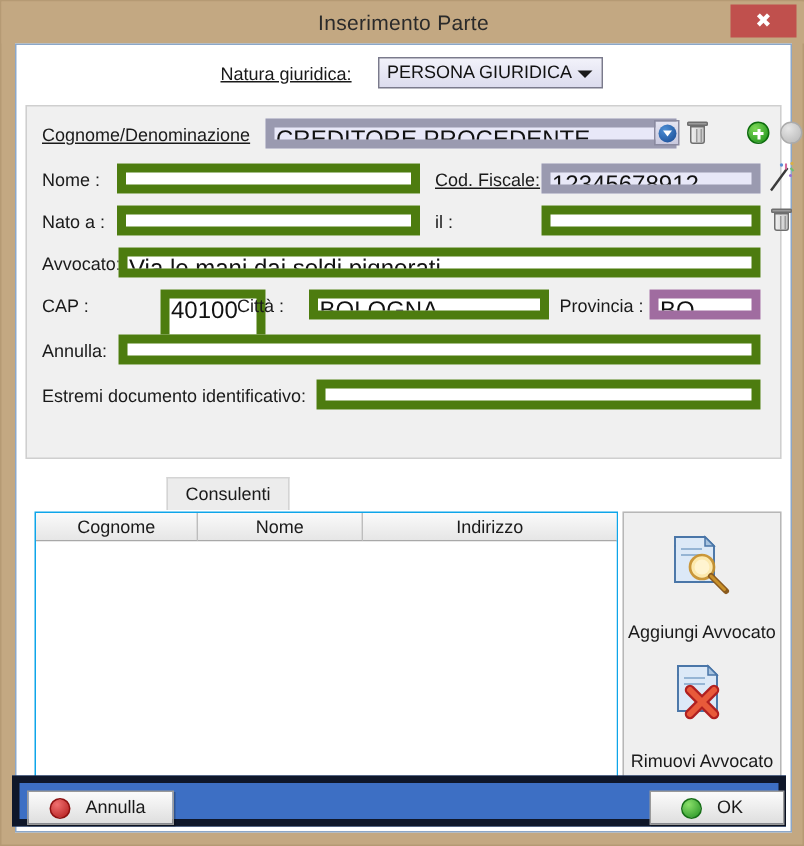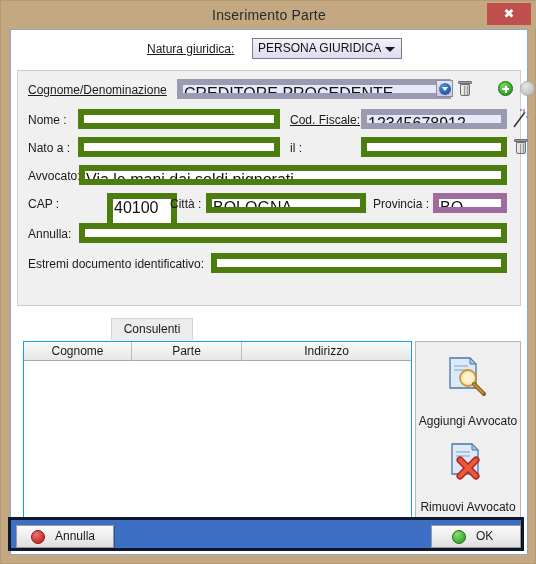--- a/index.html
+++ b/index.html
@@ -305,21 +305,21 @@
     position: relative;
     width: 104px; height: 42px;
   }
 
   
   .bottombar {
     position: absolute;
     left: 7px; top: 516px;
     width: 516px; height: 34px;
     background: #3d6fc4;
-    border: 3px solid #0f172a;
+    border: 5px solid #0f172a;
     box-sizing: border-box;
   }
   .btn {
     position: absolute;
     top: 5px;
     height: 23px;
     background: linear-gradient(to bottom,#fbfbfb 0%,#ededed 50%,#dedede 100%);
     border: 1px solid #9a9a9a;
     box-sizing: border-box;
     font-size: 12px;
@@ -407,40 +407,40 @@
       <div class="icobtn trash" style="left:496px; top:67px;">
         <span class="lid"></span>
         <span class="body"></span>
       </div>
 
       <span class="lbl" style="left:10px; top:98px;">Avvocato:</span>
       <div class="fld" style="left:61px; top:94px; width:428px; height:20px;" title="">Via le mani dai soldi pignorati</div>
 
       <span class="lbl" style="left:10px; top:126px;">CAP :</span>
       <div class="fld" style="left:61px; top:122px; width:70px; height:36px;margin-left:28px;" title="">40100</div>
-      <span class="lbl" style="left:152px; top:126px;">Città :</span>
+      <span class="lbl" style="left:140px; top:126px;">Città :</span>
       <div class="fld" style="left:188px; top:122px; width:160px; height:20px;" title="">BOLOGNA</div>
       <span class="lbl" style="left:355px; top:126px;">Provincia :</span>
       <div class="fld focus" style="left:415px; top:122px; width:74px; height:20px;" title="">BO</div>
 
       <span class="lbl" style="left:10px; top:156px;">Annulla:</span>
       <div class="fld" style="left:61px; top:152px; width:428px; height:20px;" title=""></div>
 
       <span class="lbl" style="left:10px; top:186px;">Estremi documento identificativo:</span>
       <div class="fld" style="left:193px; top:182px; width:296px; height:20px;" title=""></div>
     </div>
 
     <div class="tabstrip">
       <div class="tab inactive">Consulenti</div>
     </div>
 
     <div class="listbox">
       <div class="lhead">
         <div class="hc c0">Cognome</div>
-        <div class="hc c1">Parte</div>
+        <div class="hc c1">Nome</div>
         <div class="hc c2">Indirizzo</div>
       </div>
       <div class="lbody"></div>
     </div>
 
     <div class="sidepanel">
 
       <div class="sidebtn" style="top:14px;">
         <div class="ibox">
           <svg width="44" height="42" viewBox="0 0 44 42" style="position:absolute;left:30px;top:0;" xmlns="http://www.w3.org/2000/svg">

